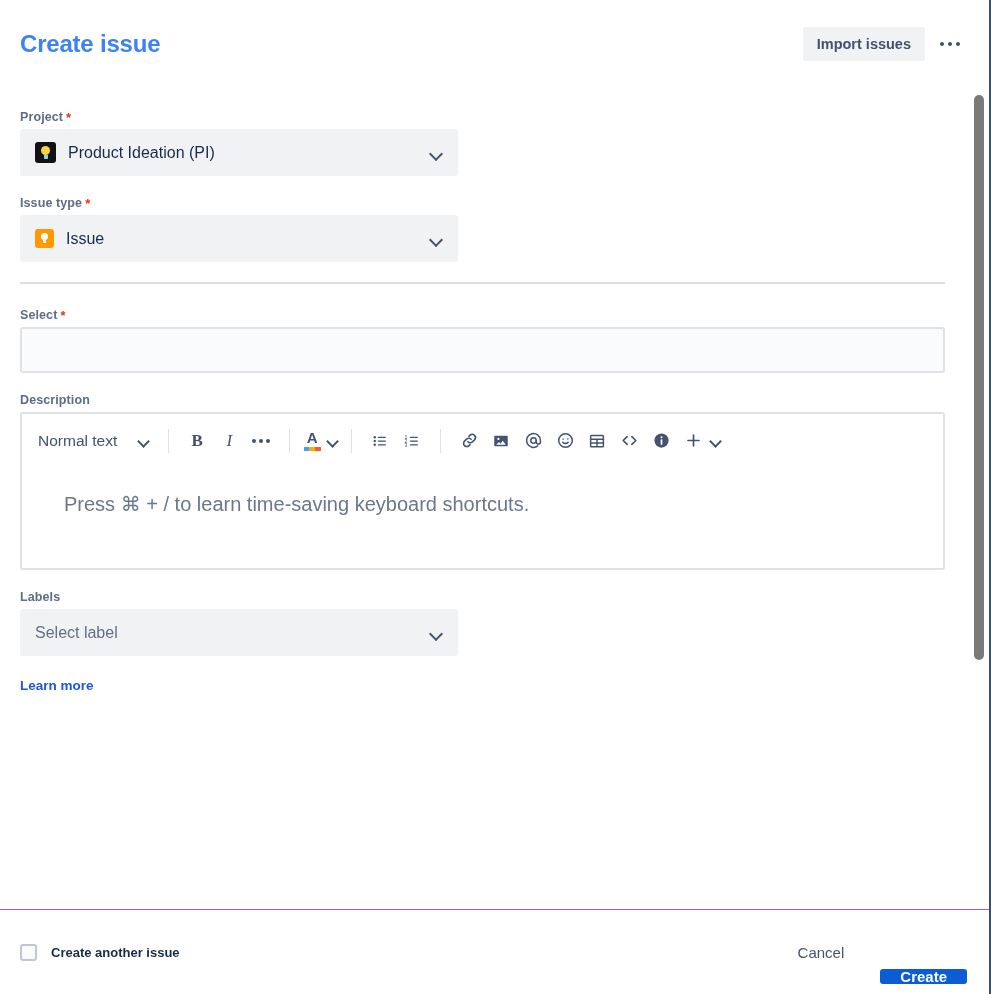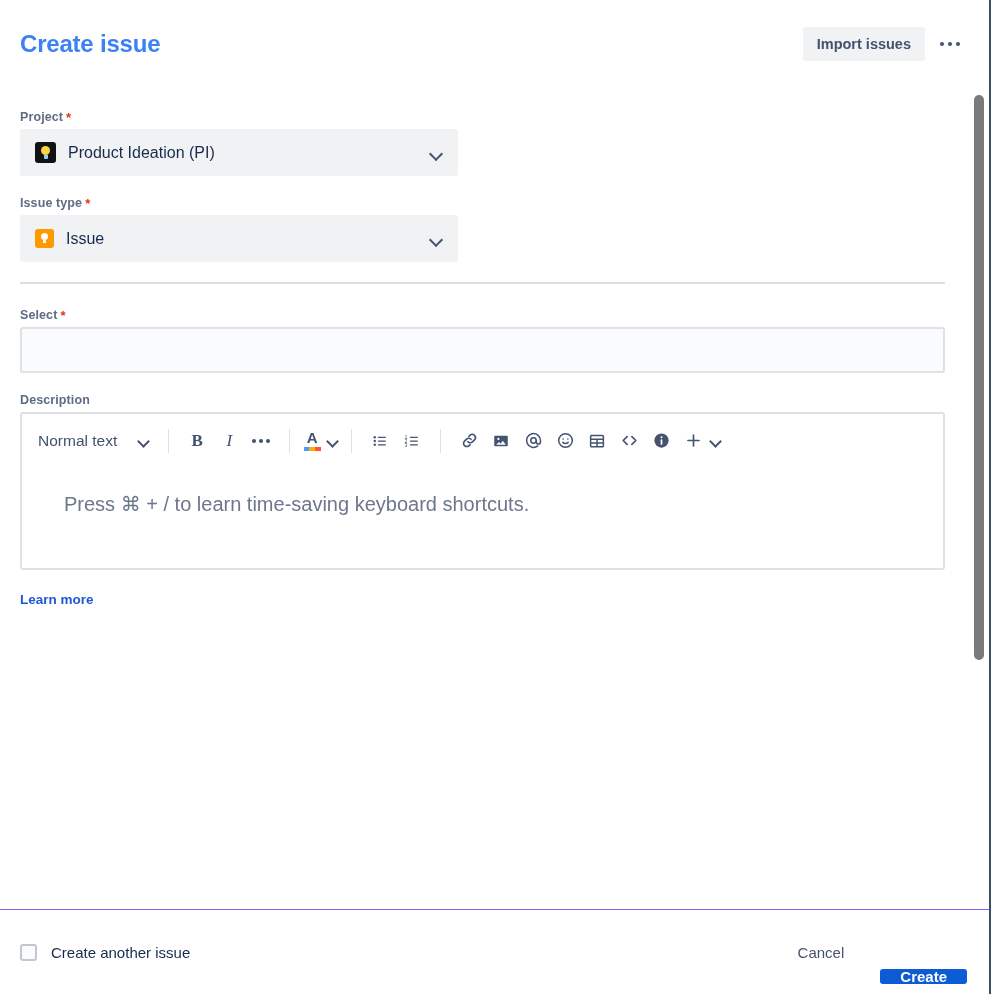--- a/index.html
+++ b/index.html
@@ -213,21 +213,21 @@
   .footer {
     position: absolute; left: 0; right: 0; bottom: 0; height: 84px;
     background: #ffffff; display: flex; align-items: center;
     padding: 0 22px 0 20px;
   }
   .checkbox-row { display: flex; align-items: center; gap: 14px; cursor: pointer; }
   .checkbox {
     width: 17px; height: 17px; border: 2px solid #c1c7d0; border-radius: 3px;
     background: #fafbfc; flex: 0 0 17px;
   }
-  .checkbox-label { font-size: 15px; color: #172b4d; }
+  .checkbox-label { font-size: 13px; color: #172b4d; font-weight: bold; }
   .footer-actions { margin-left: auto; display: flex; align-items: center; gap: 24px; }
   .btn-link {
     background: transparent; border: none; cursor: pointer;
     font-size: 15px; color: #44546f; font-weight: 400;
     font-family: "Liberation Sans", sans-serif; padding: 10px 12px; border-radius: 3px;
   }
   .btn-primary {
     background: #0b5cd5; color: #ffffff; border: none; border-radius: 3px;
     font-size: 15px; font-weight: 600; padding: 0 20px; cursor: pointer;
     font-family: "Liberation Sans", sans-serif; line-height: 1; margin-top: 48px;
@@ -423,20 +423,31 @@
               </svg>
             </button>
             <span class="chev-sm"></span>
           </div>
 
           <div class="editor-body">Press ⌘ + / to learn time-saving keyboard shortcuts.</div>
         </div>
       </div>
 
       
+      <div class="field">
+        <div class="field-label">
+          <span>Labels</span>
+        </div>
+        <div class="select-field">
+          <div class="value placeholder">
+            <span>Select label</span>
+          </div>
+          <span class="chev"></span>
+        </div>
+      </div>
 
       
 
       <a class="learn-more">Learn more</a>
 
     </div>
   </div>
 
   <div class="scrollbar-track">
     <div class="scrollbar-thumb"></div>

